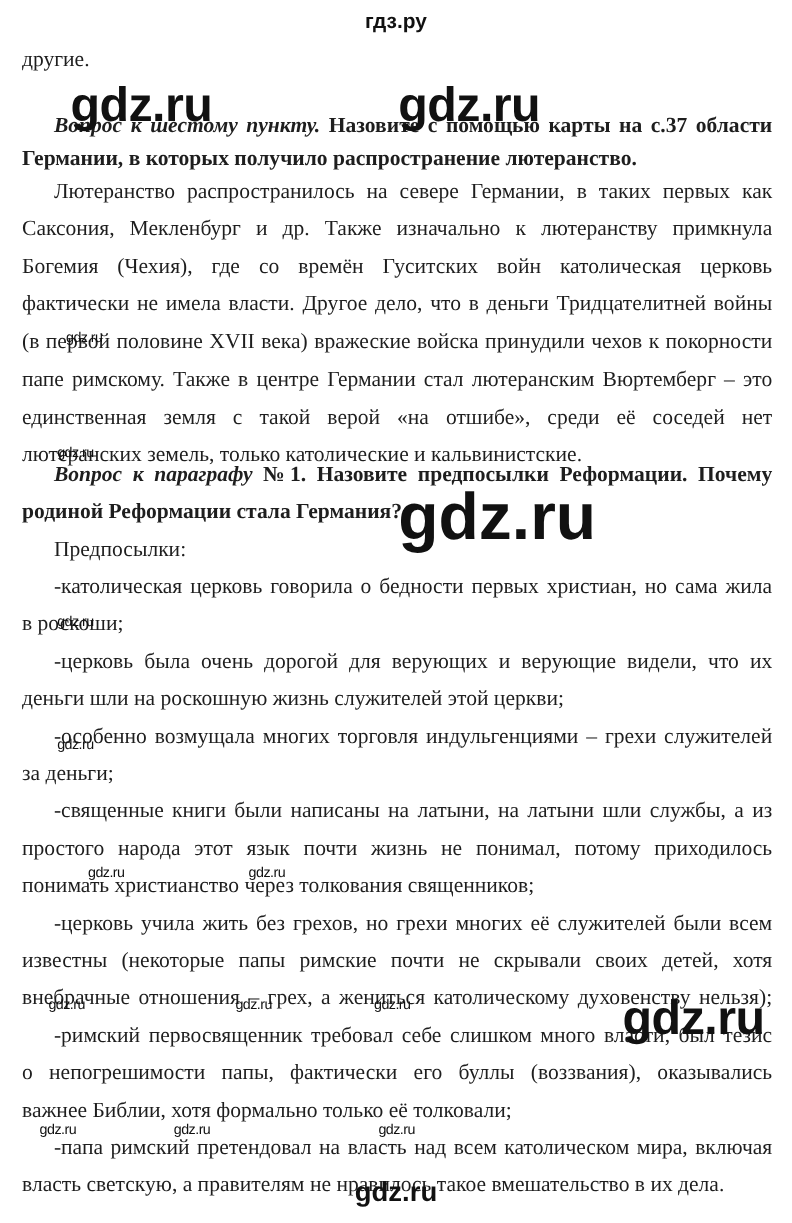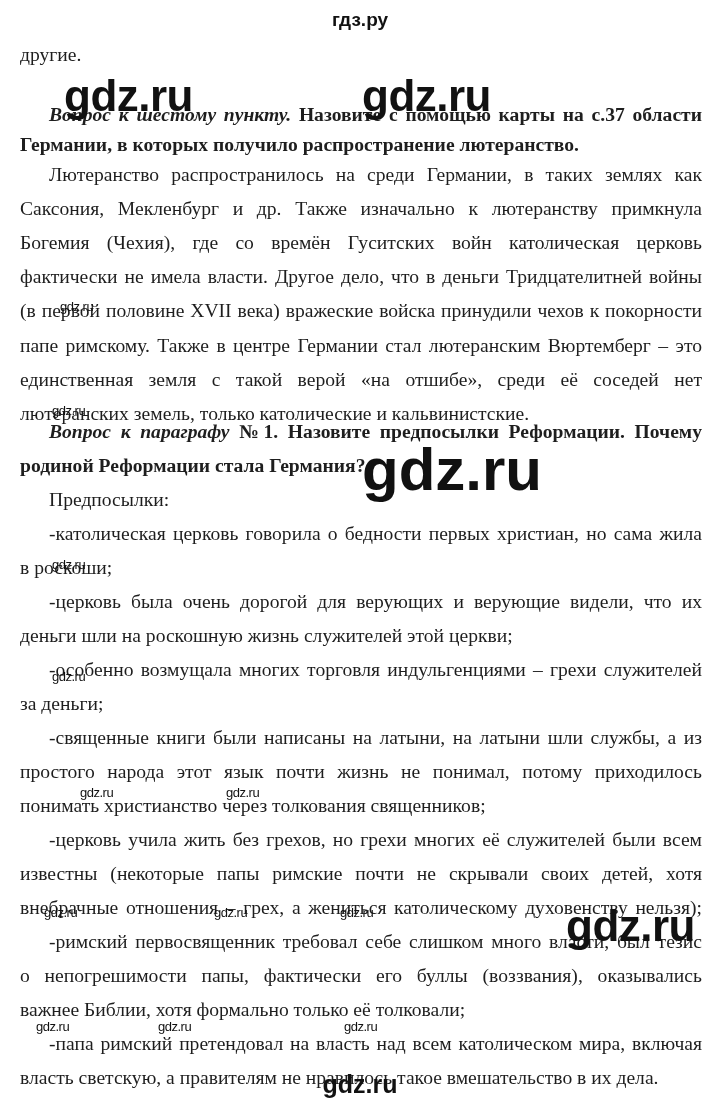--- a/index.html
+++ b/index.html
@@ -24,21 +24,21 @@
 <body>
 
 <div class="header">гдз.ру</div>
 
 <div class="doc">
   <div class="line" style="top:44px">другие.</div>
 
   <div class="line j ind" style="top:104px"><span class="bi">Вопрос к шестому пункту.</span><span class="b"> Назовите с помощью карты на с.37 области</span></div>
   <div class="line b" style="top:134px">Германии, в которых получило распространение лютеранство.</div>
 
-  <div class="line j ind" style="top:164px">Лютеранство распространилось на среди Германии, в таких землях как</div>
+  <div class="line j ind" style="top:164px">Лютеранство распространилось на севере Германии, в таких первых как</div>
   <div class="line j" style="top:198px">Саксония, Мекленбург и др. Также изначально к лютеранству примкнула</div>
   <div class="line j" style="top:232px">Богемия (Чехия), где со времён Гуситских войн католическая церковь</div>
   <div class="line j" style="top:266px">фактически не имела власти. Другое дело, что в деньги Тридцателитней войны</div>
   <div class="line j" style="top:300px">(в первой половине XVII века) вражеские войска принудили чехов к покорности</div>
   <div class="line j" style="top:335px">папе римскому. Также в центре Германии стал лютеранским Вюртемберг – это</div>
   <div class="line j" style="top:369px">единственная земля с такой верой «на отшибе», среди её соседей нет</div>
   <div class="line" style="top:403px">лютеранских земель, только католические и кальвинистские.</div>
 
   <div class="line j ind" style="top:421px"><span class="bi">Вопрос к параграфу</span><span class="b"> №1. Назовите предпосылки Реформации. Почему</span></div>
   <div class="line b" style="top:455px">родиной Реформации стала Германия?</div>

